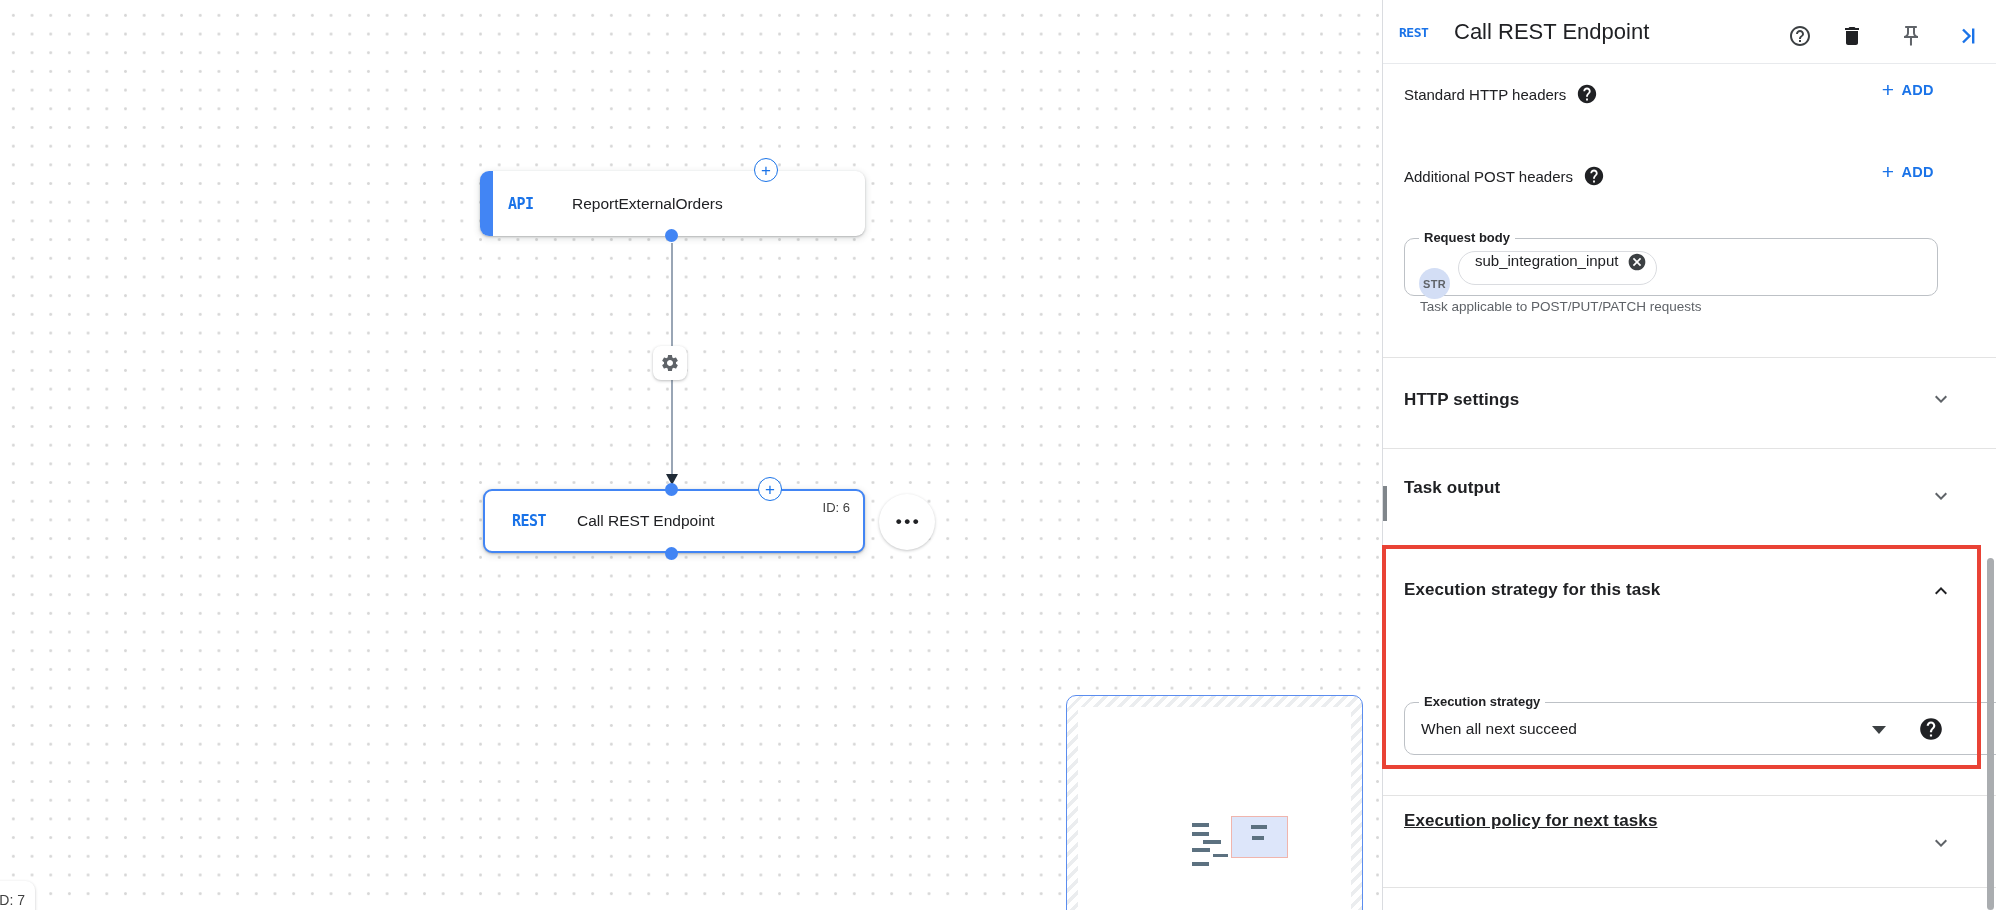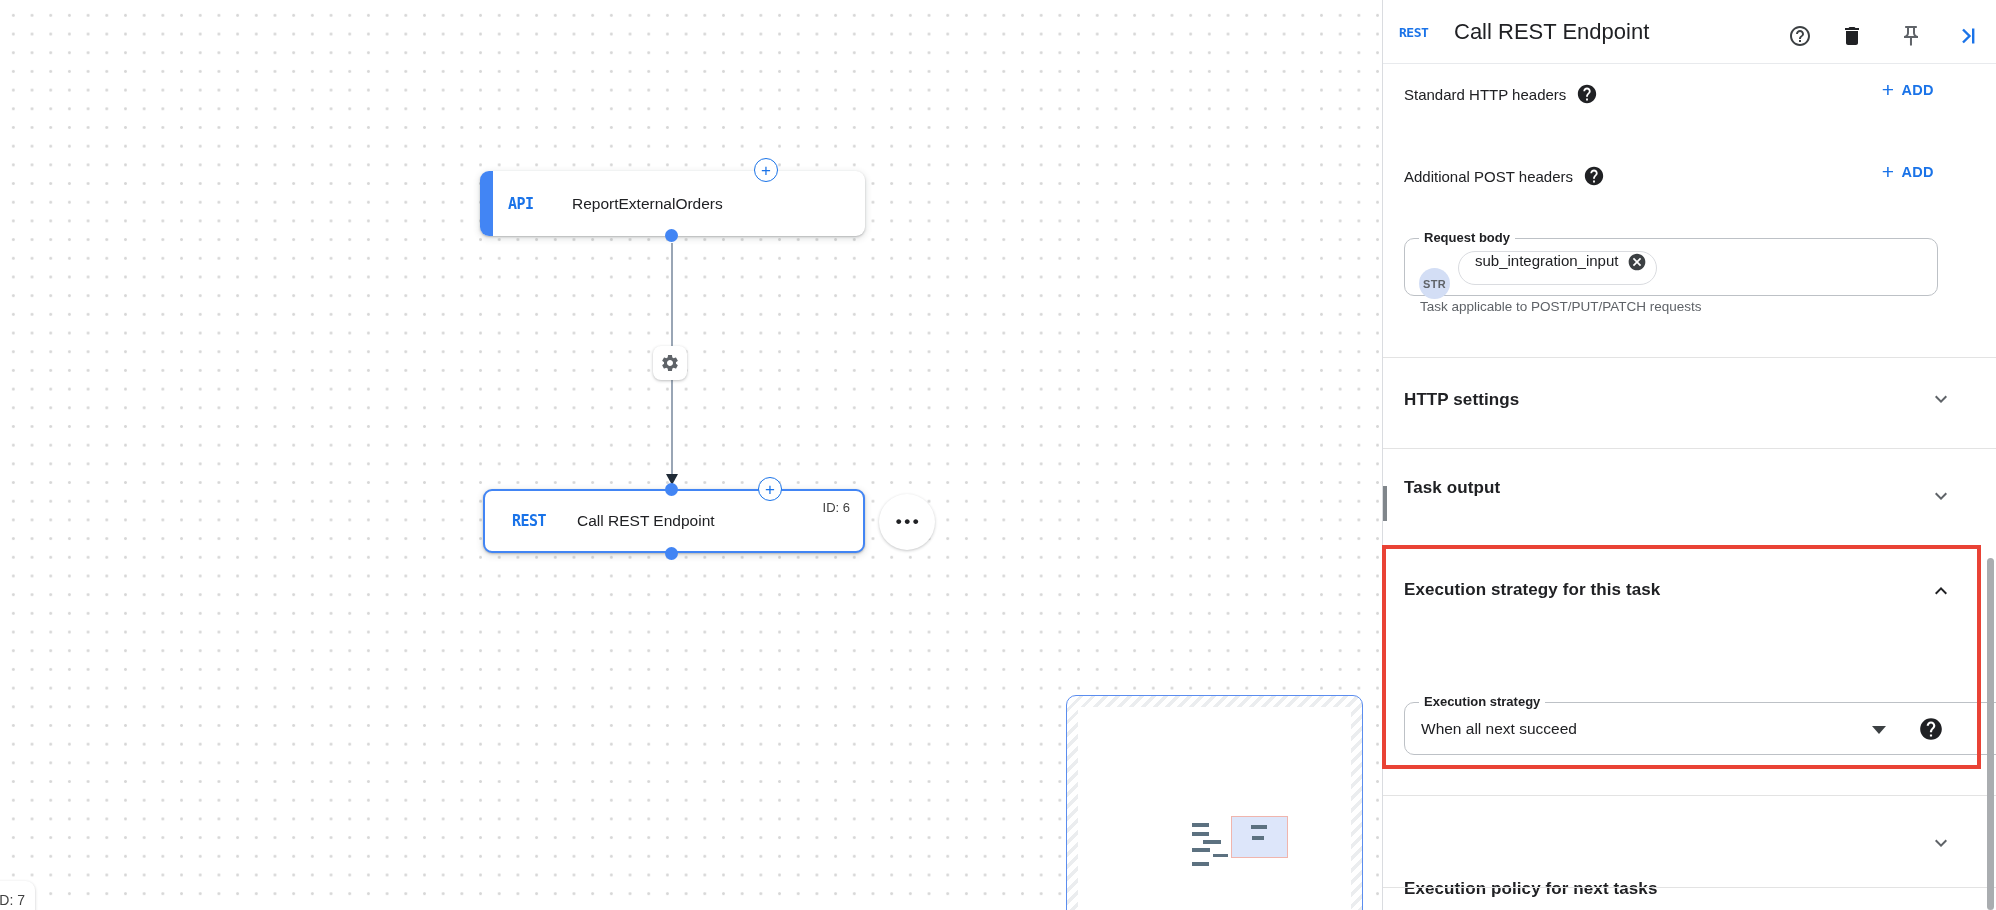--- a/index.html
+++ b/index.html
@@ -252,21 +252,21 @@
       </svg>
       <svg class="select-help" viewBox="0 0 24 24">
         <path fill="#202124" d="M12 2C6.48 2 2 6.48 2 12s4.48 10 10 10 10-4.48 10-10S17.52 2 12 2zm1 17h-2v-2h2v2zm2.07-7.75-.9.92C13.45 12.9 13 13.5 13 15h-2v-.5c0-1.1.45-2.1 1.17-2.83l1.24-1.26c.37-.36.59-.86.59-1.41 0-1.1-.9-2-2-2s-2 .9-2 2H8c0-2.21 1.79-4 4-4s4 1.79 4 4c0 .88-.36 1.68-.93 2.25z"></path>
       </svg>
     </div>
 
     <div class="highlight-rect"></div>
 
     <div class="divider" style="top:795px;"></div>
 
-    <div class="section-title" style="top:879px;">Execution policy for next tasks</div>
+    <div class="section-title" style="top:811px;text-decoration:underline;">Execution policy for next tasks</div>
     <svg class="section-chevron" style="top:831px;" viewBox="0 0 24 24">
       <path fill="#5f6368" d="M16.59 8.59 12 13.17 7.41 8.59 6 10l6 6 6-6z"></path>
     </svg>
 
     <div class="divider" style="top:887px;"></div>
 
     <div class="panel-scrollbar"></div>
   </div>
 </div>
 

